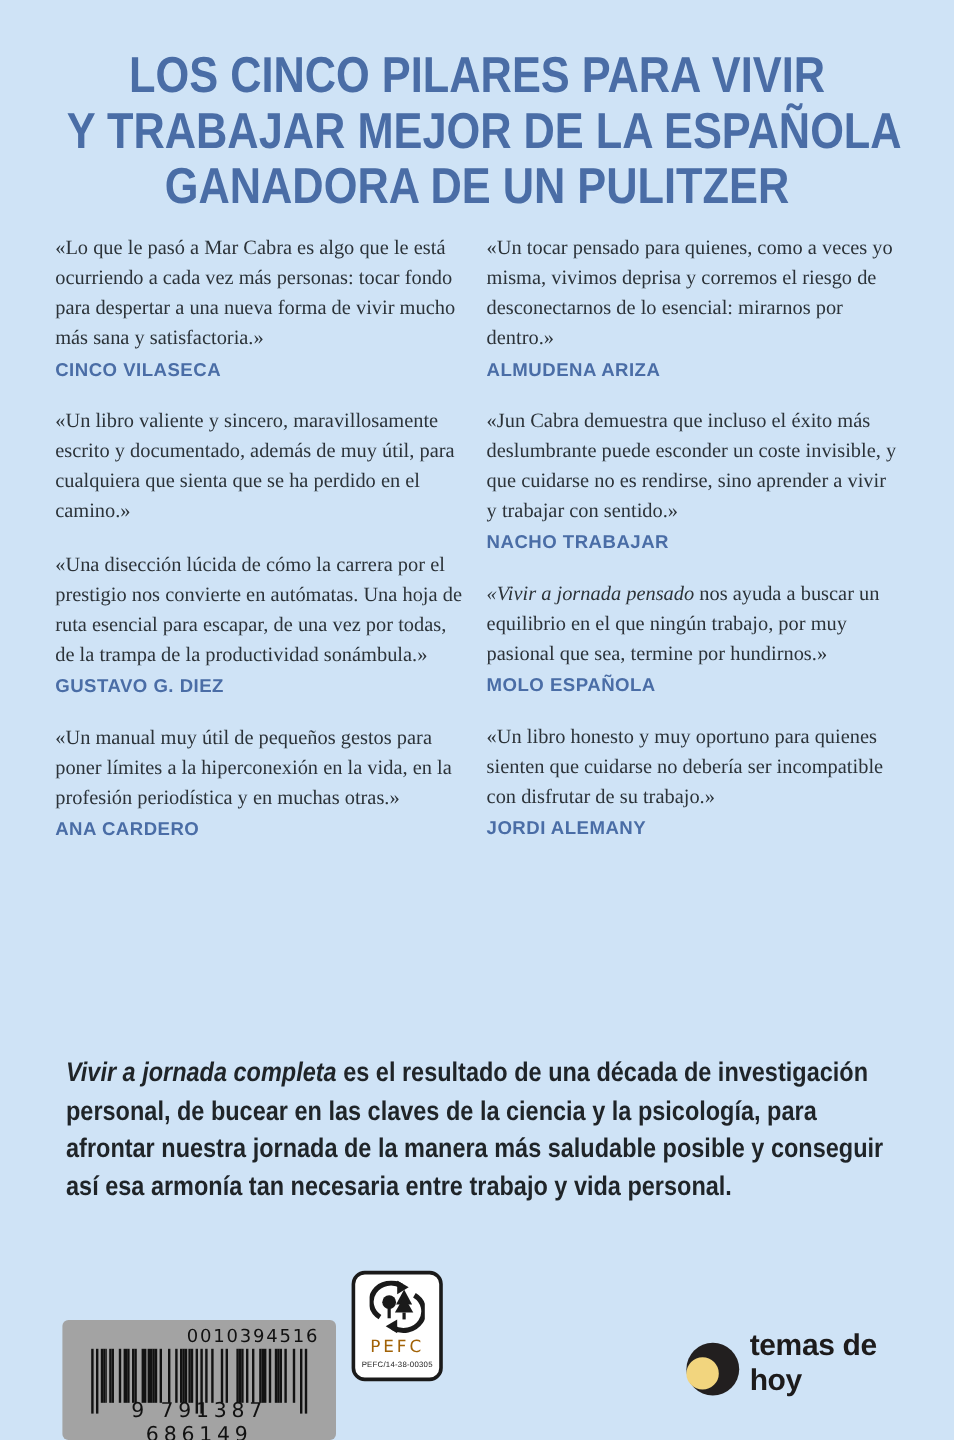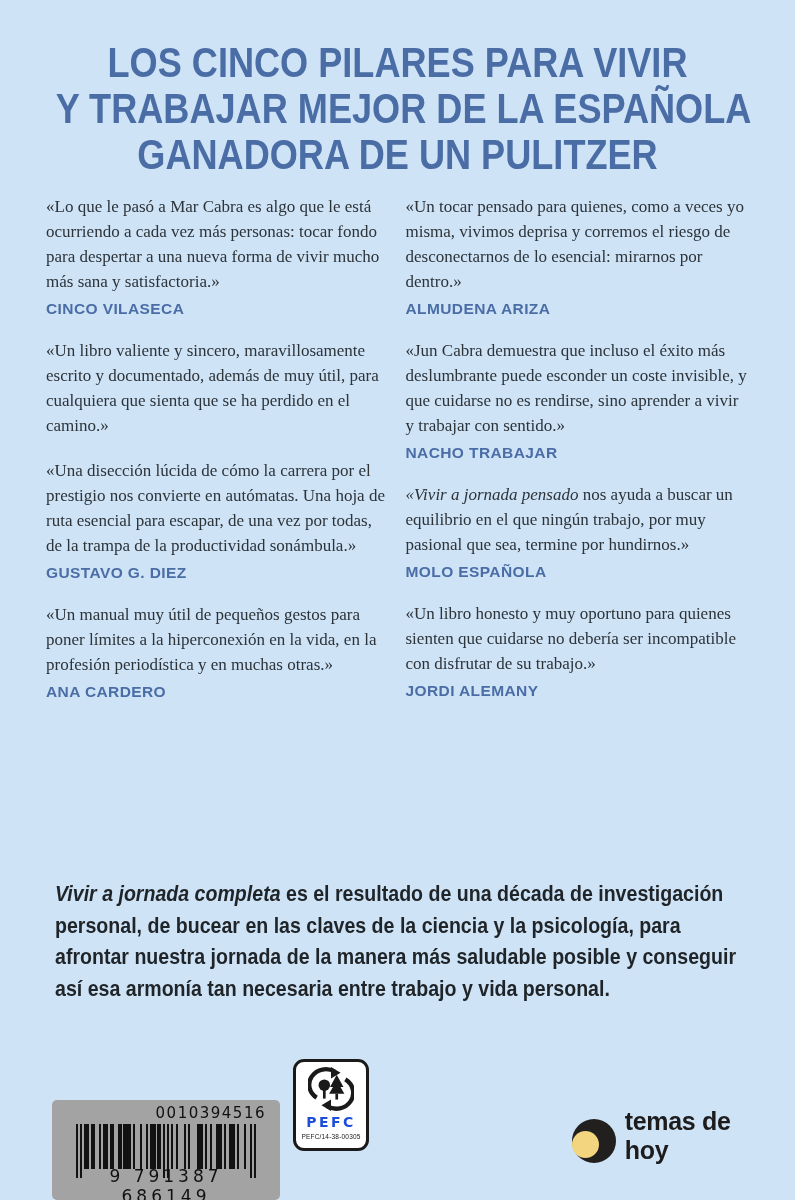--- a/index.html
+++ b/index.html
@@ -68,22 +68,22 @@
     font-family:"DejaVu Sans", sans-serif;
     font-size:17px; letter-spacing:4px; color:#111111;
   }
 
   .pefc-box {
     position:absolute; left:241px; top:6px; width:76px; height:92px;
     background:#ffffff; border:3px solid #1a1a1a; border-radius:11px;
     box-sizing:border-box; text-align:center; padding-top:5px;
   }
   .pefc-name {
-    font-family:"DejaVu Sans", sans-serif; font-weight:bold;
-    font-size:14px; letter-spacing:2.5px; color:#1d4ed8; line-height:15px;
+    font-family:"DejaVu Sans", sans-serif; font-weight:normal;
+    font-size:14px; letter-spacing:2.5px; color:#a16207; line-height:15px;
   }
   .pefc-cert { font-size:6.5px; color:#1a1a1a; margin-top:3px; letter-spacing:0.2px; }
 
   .publisher { position:absolute; left:518px; top:54px; display:flex; align-items:flex-end; }
   .logo-circles { position:relative; width:52px; height:48px; }
   .c-black { position:absolute; right:0; top:2px; width:44px; height:44px; border-radius:50%; background:#221f1f; }
   .c-yellow { position:absolute; left:2px; top:14px; width:27px; height:27px; border-radius:50%; background:#f2d57e; }
   .publisher-name { margin-left:9px; font-weight:bold; font-size:25px; color:#1d1b1b; letter-spacing:-0.3px; }
 </style>
 </head>

